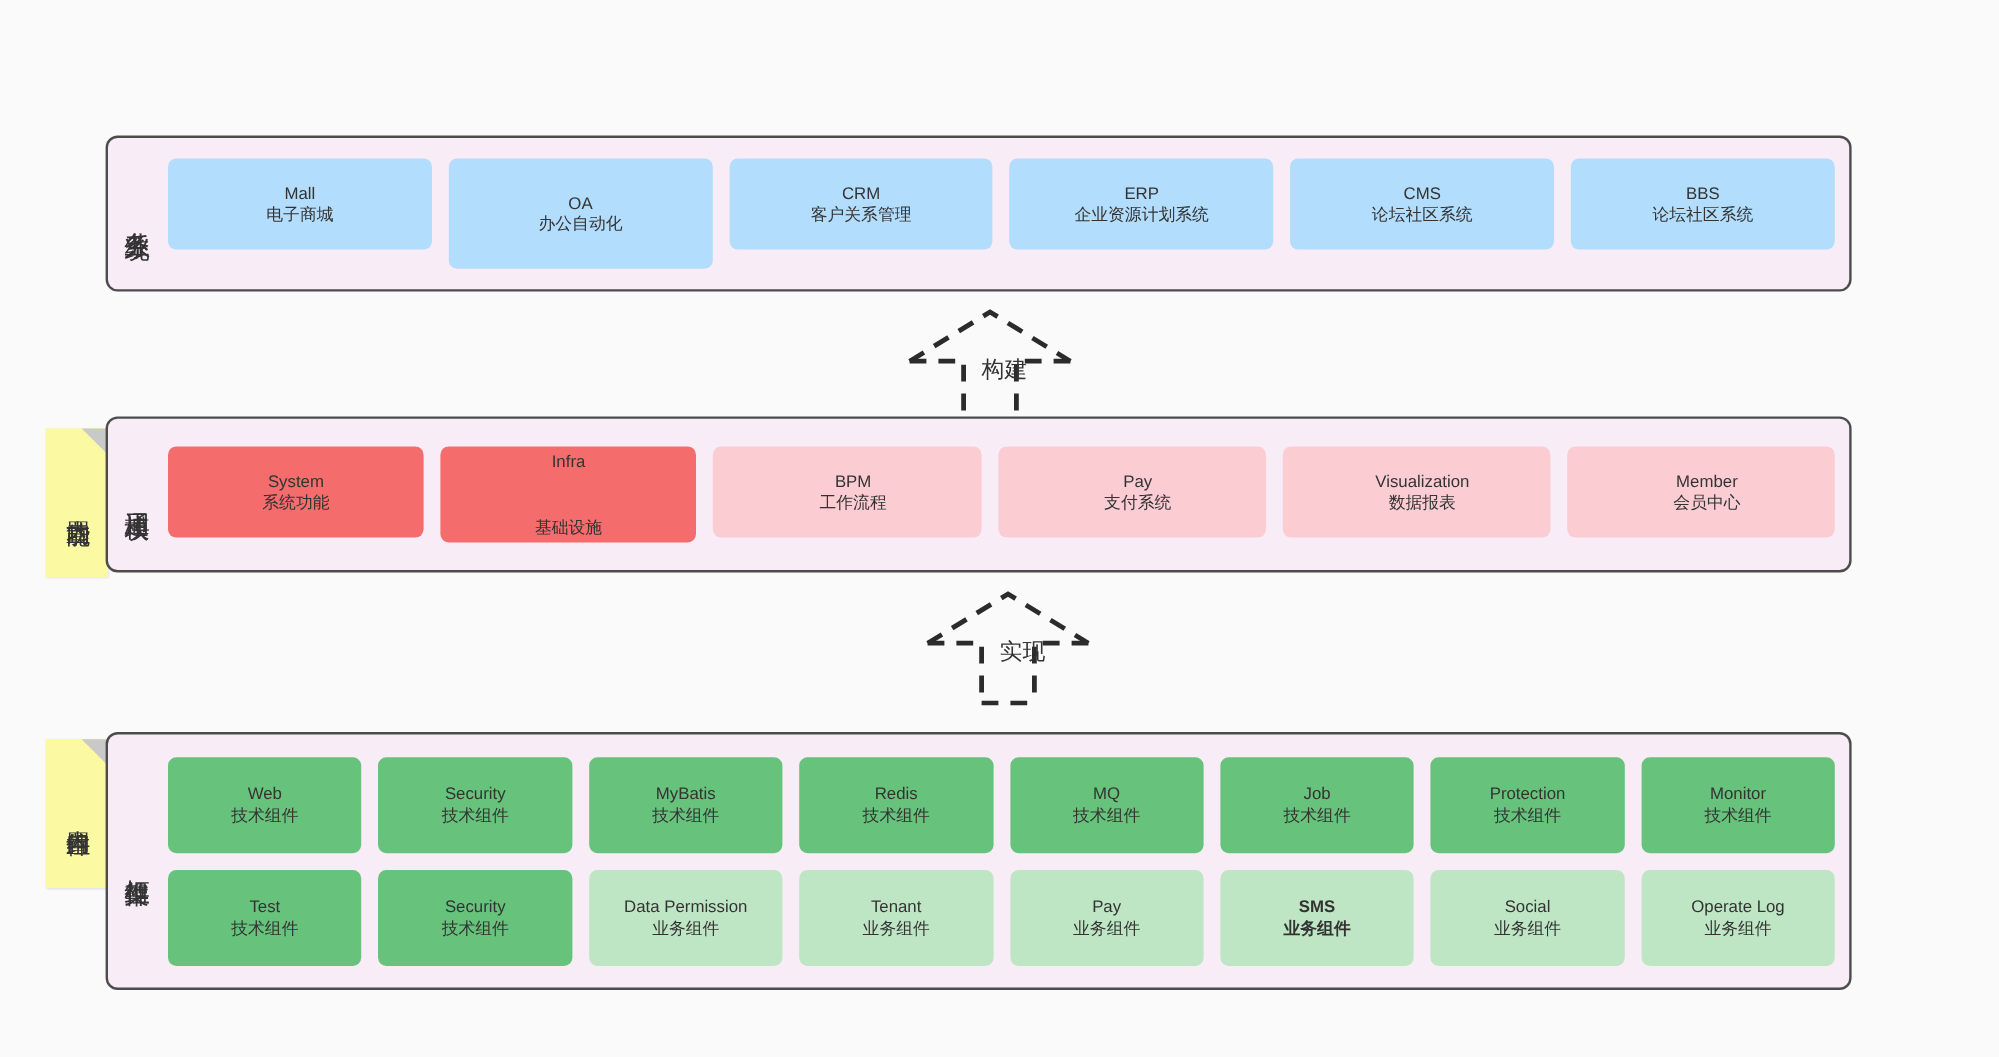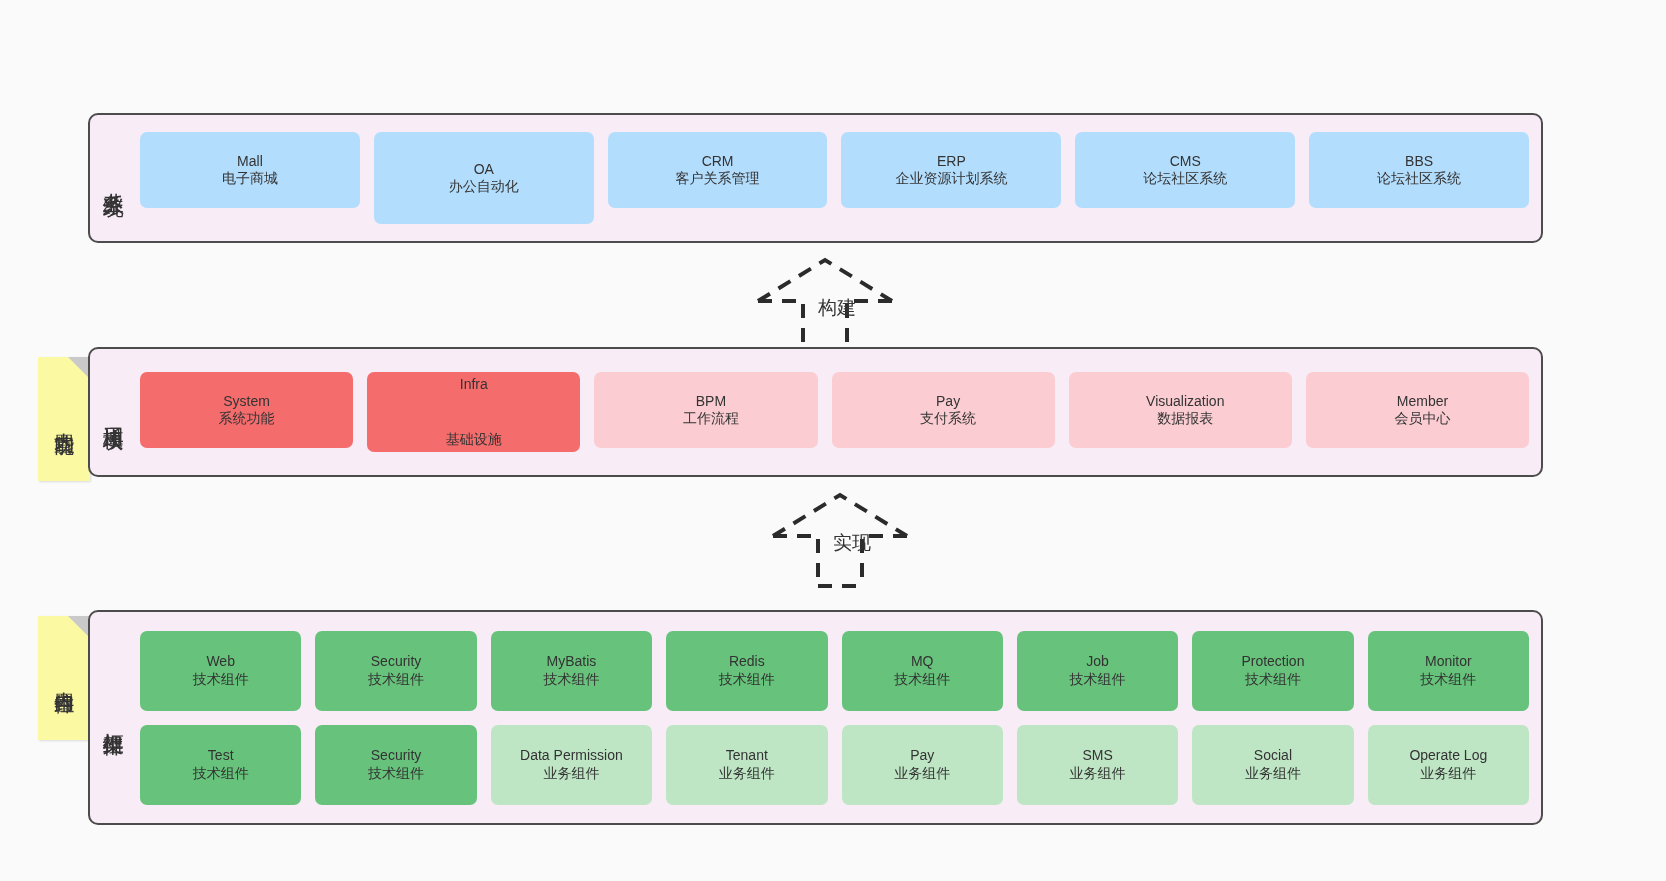--- a/index.html
+++ b/index.html
@@ -277,21 +277,21 @@
             <div class="t2">业务组件</div>
           </div>
           <div class="box bg-greenlight" style="height: 80px;">
             <div class="t1">Tenant</div>
             <div class="t2">业务组件</div>
           </div>
           <div class="box bg-greenlight" style="height: 80px;">
             <div class="t1">Pay</div>
             <div class="t2">业务组件</div>
           </div>
-          <div class="box bg-greenlight" style="height: 80px;">
+          <div class="box bg-greenlight" style="height: 80px; font-weight: bold;">
             <div class="t1">SMS</div>
             <div class="t2">业务组件</div>
           </div>
           <div class="box bg-greenlight" style="height: 80px;">
             <div class="t1">Social</div>
             <div class="t2">业务组件</div>
           </div>
           <div class="box bg-greenlight" style="height: 80px;">
             <div class="t1">Operate Log</div>
             <div class="t2">业务组件</div>

